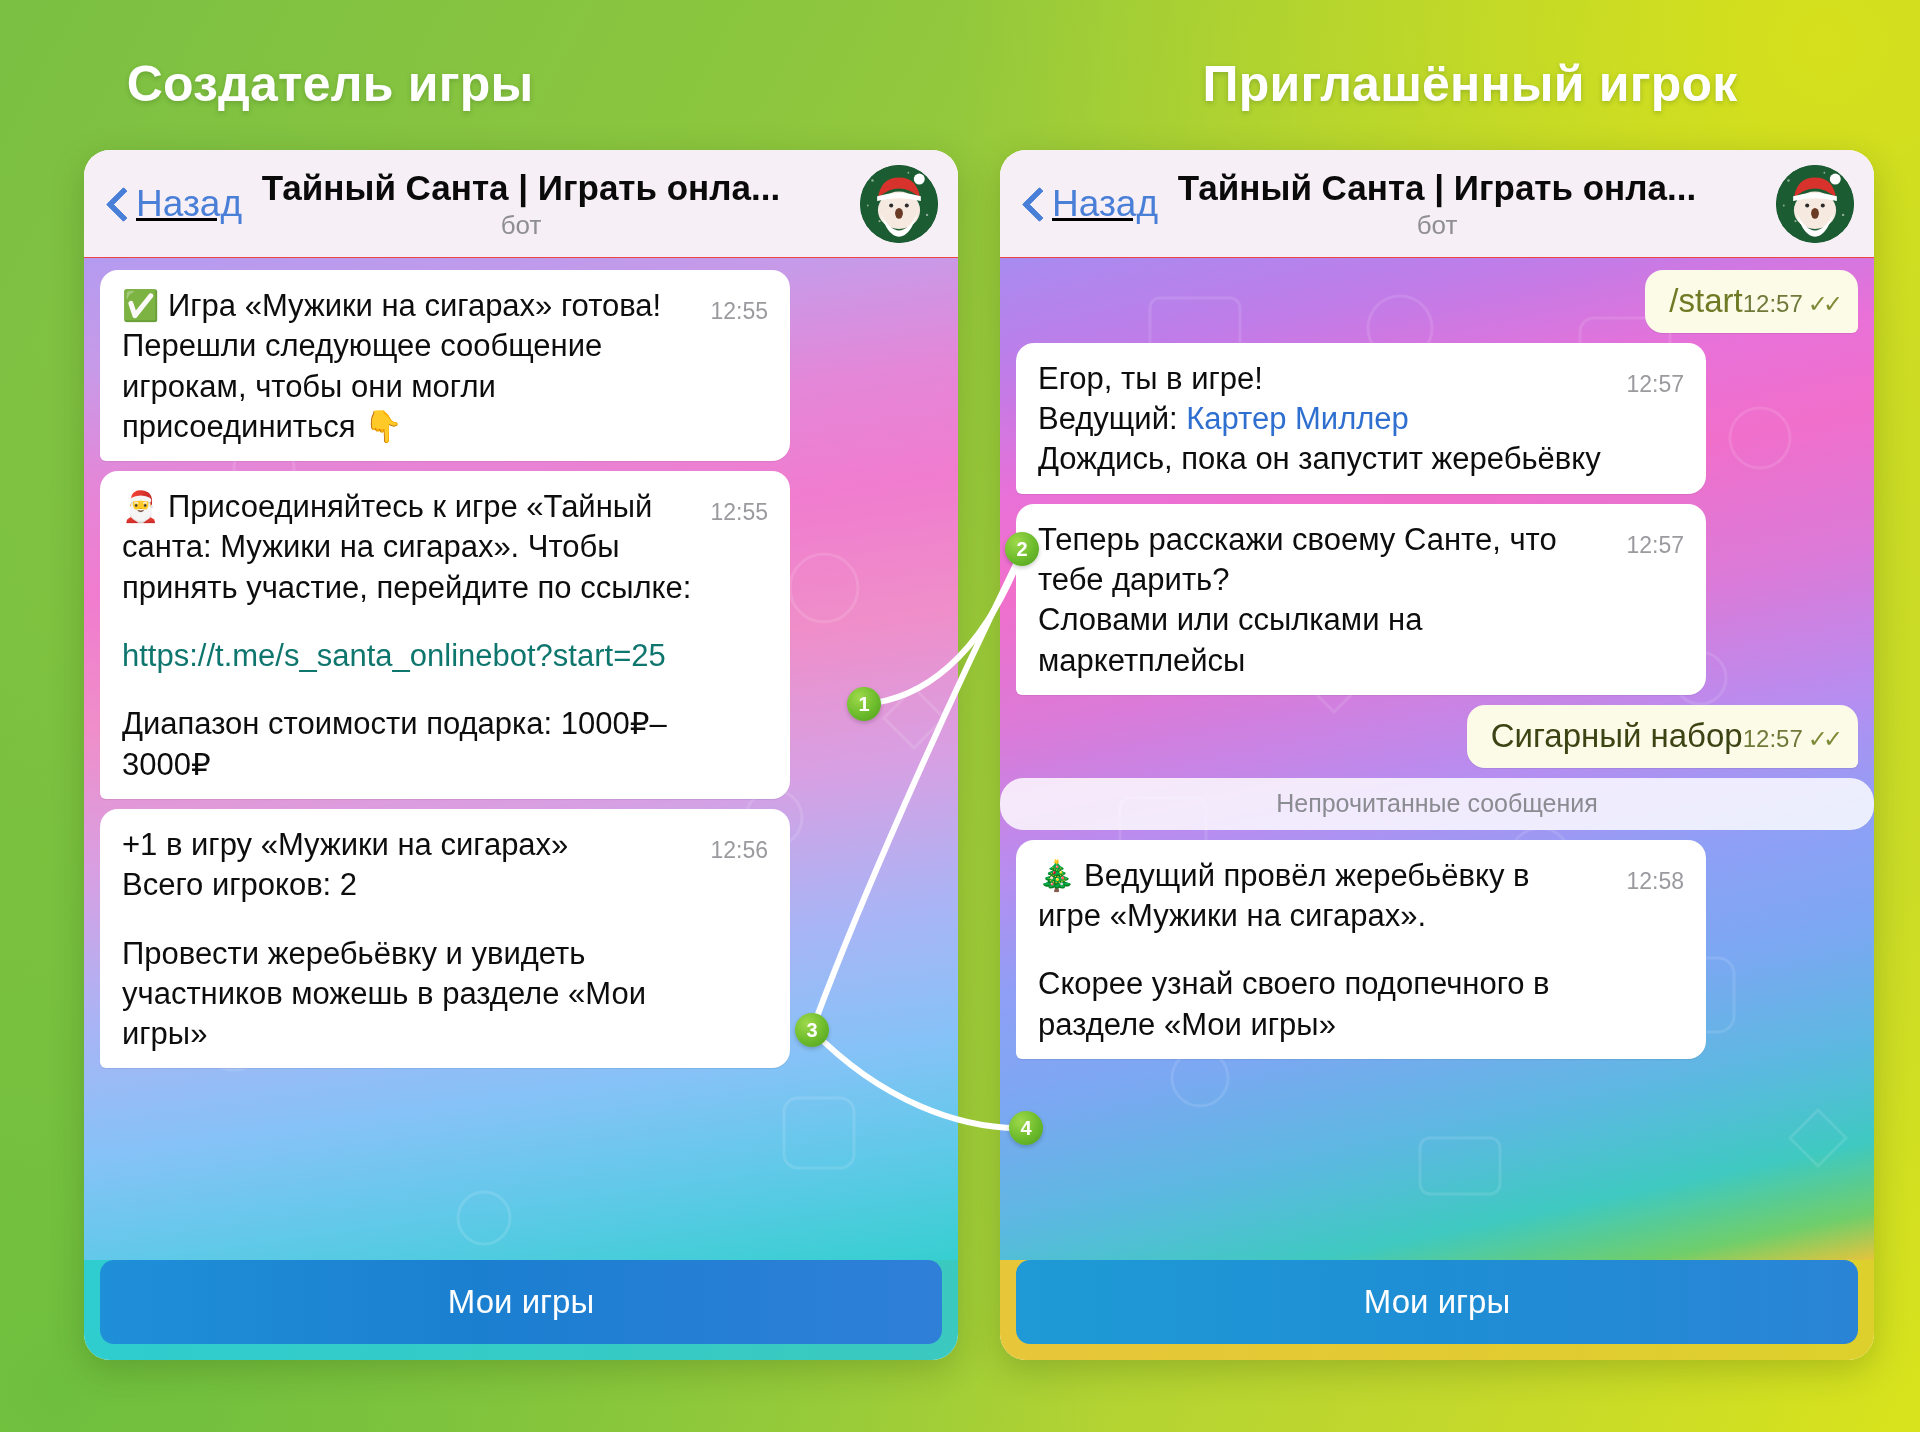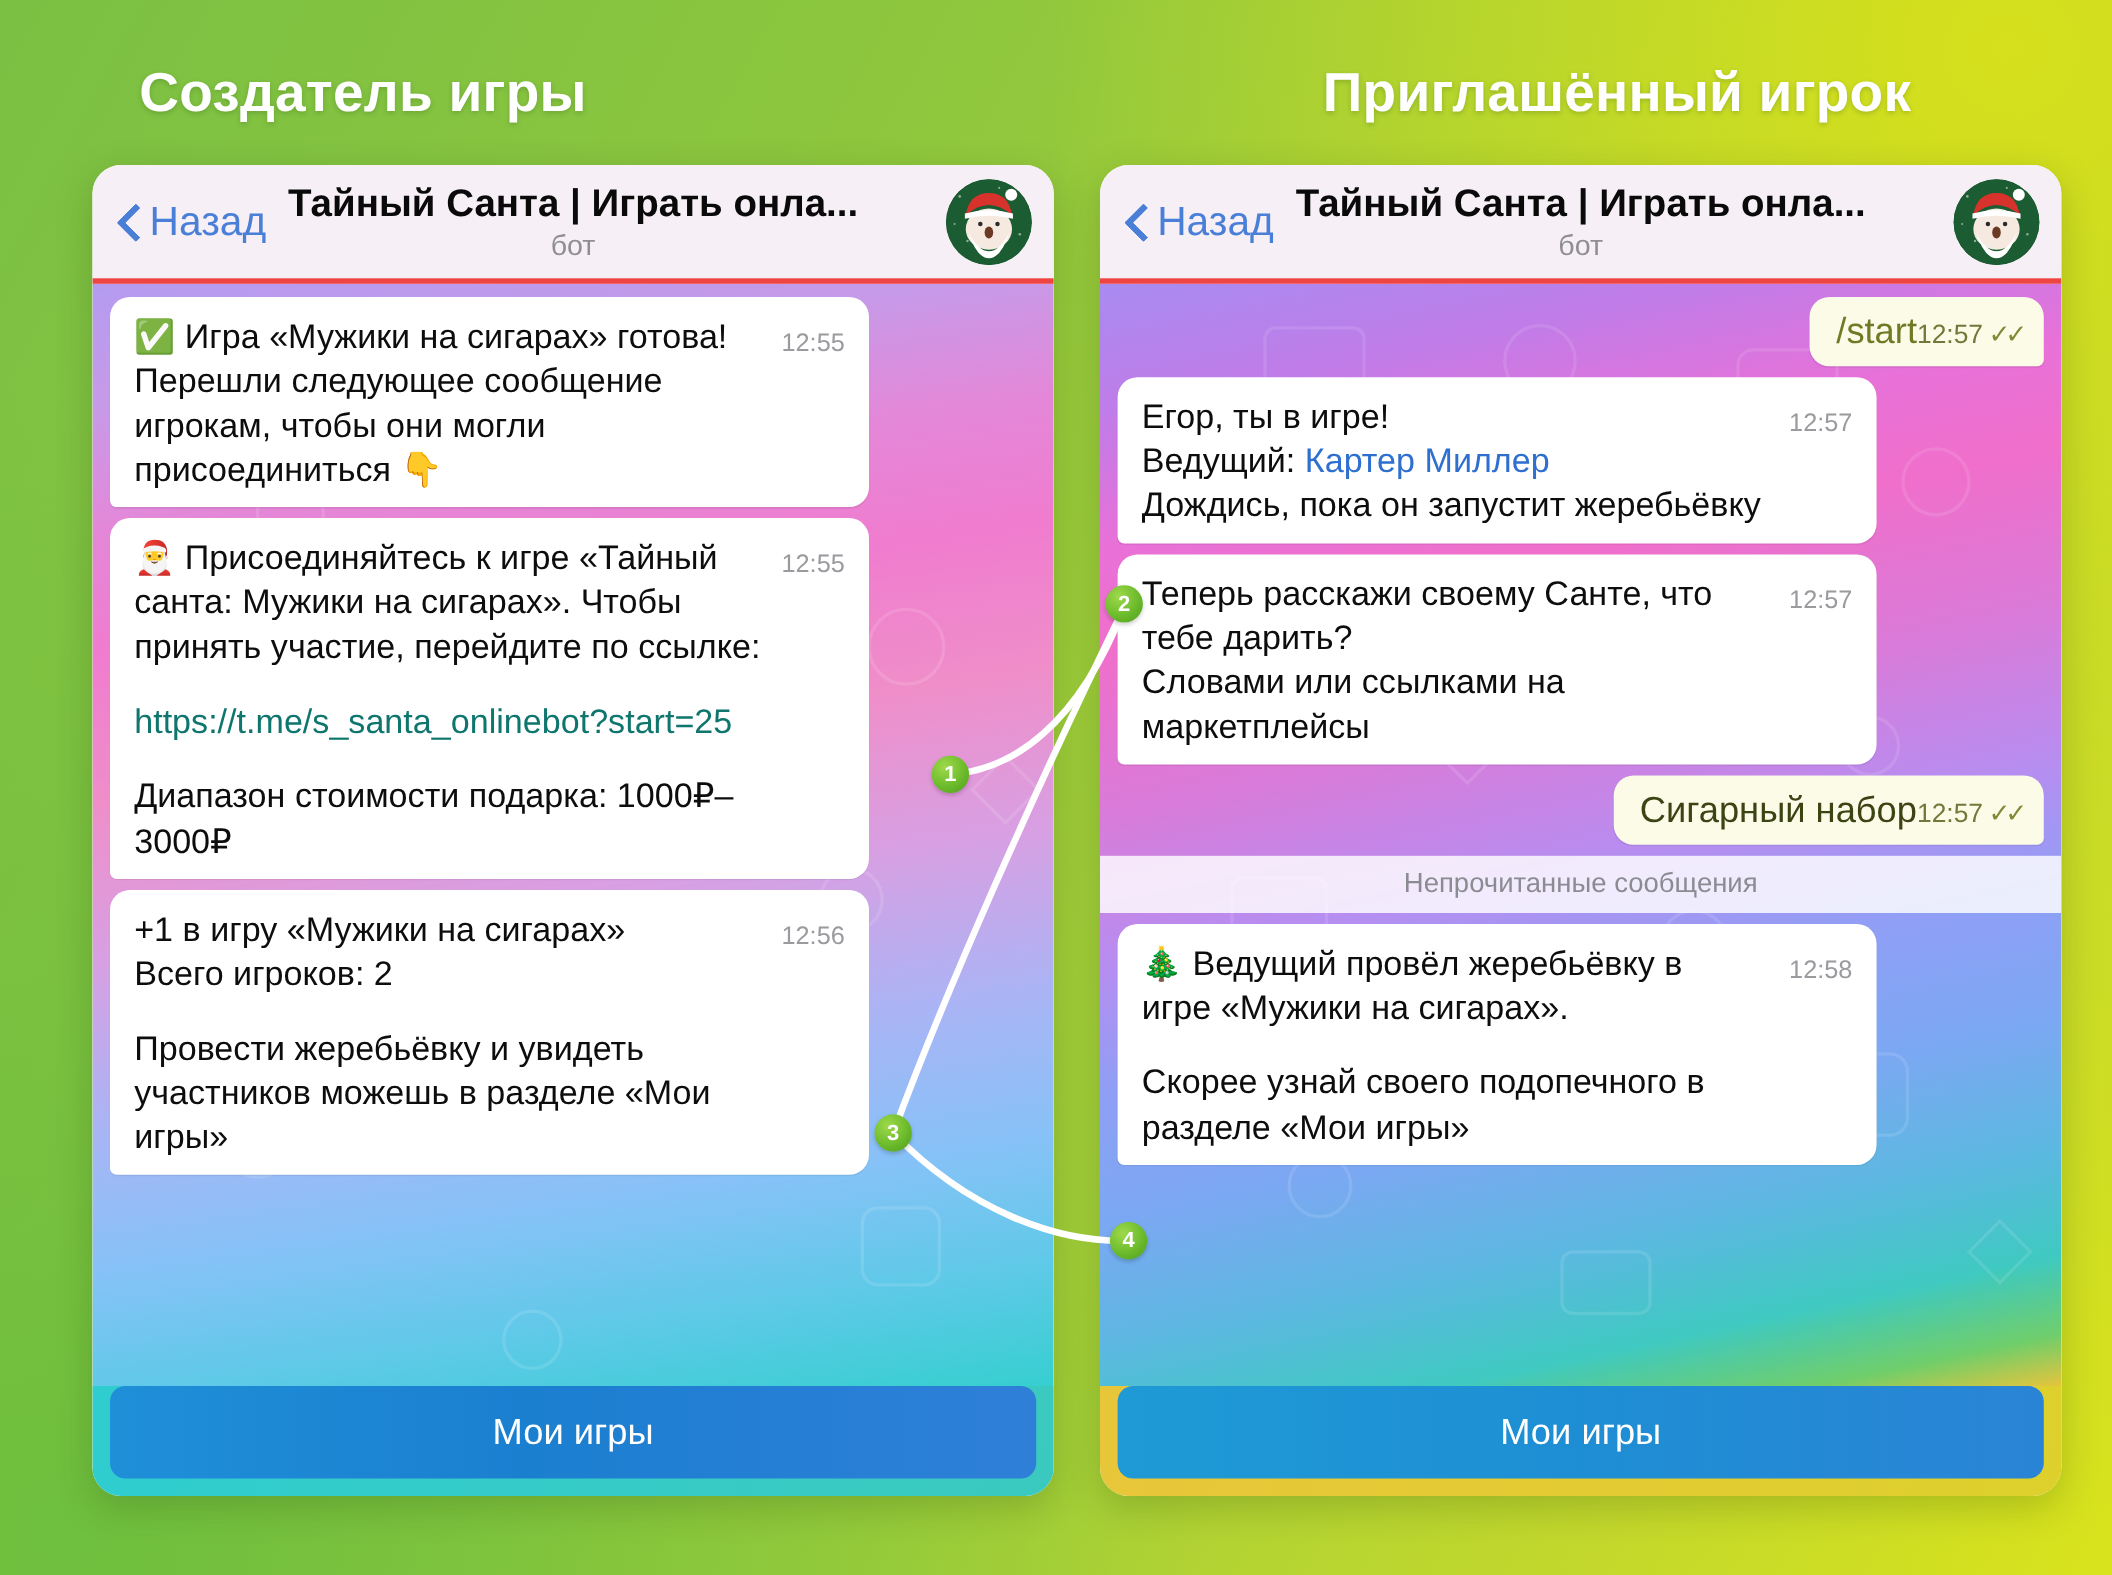--- a/index.html
+++ b/index.html
@@ -49,24 +49,25 @@
     display: flex; flex-direction: column;
     background: #fff;
   }
   .phone.left  { left: 84px;  }
   .phone.right { left: 1000px; }
 
   .tg-header {
     position: relative;
     height: 108px;
     background: #f6eff5;
-    border-bottom: 5px solid #ef4444;
+    border-bottom: 1px solid #ef4444;
     display: flex; align-items: center;
     flex: 0 0 auto;
     z-index: 4;
+    text-decoration: underline;
   }
   .back-btn {
     display: flex; align-items: center;
     margin-left: 22px;
     color: #4a7fd8;
     font-size: 37px;
     cursor: pointer;
     white-space: nowrap;
   }
   .chev {
@@ -174,20 +175,21 @@
   .ticks { letter-spacing: -5px; margin-left: 5px; color: #7d8a36; }
   .emoji { font-size: 30px; }
 
   .unread-divider {
     background: rgba(255,255,255,.82);
     text-align: center;
     color: #8b8b92;
     font-size: 25px;
     padding: 11px 0 12px 0;
     margin: 6px -16px 10px -16px;
+    border-radius: 24px;
   }
 
   .btn-my-games {
     flex: 0 0 auto;
     margin: 0 16px 16px 16px;
     height: 84px;
     border-radius: 14px;
     display: flex; align-items: center; justify-content: center;
     color: #ffffff;
     font-size: 33px;

